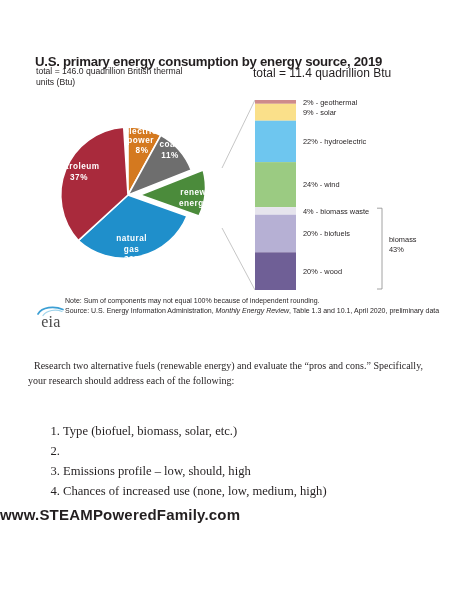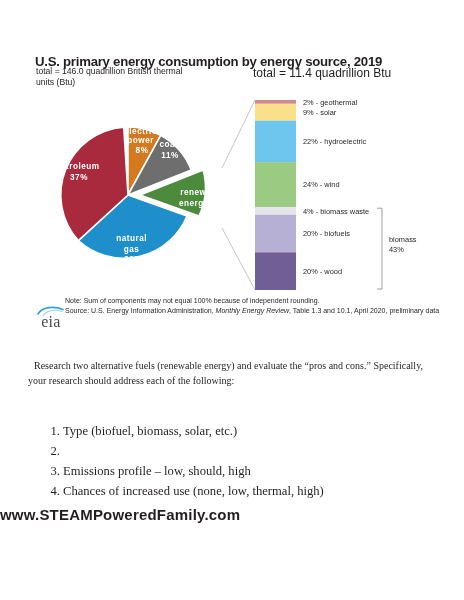--- a/index.html
+++ b/index.html
@@ -279,18 +279,18 @@
     </li>
     <li>
       <span class="num">2.</span>
     </li>
     <li>
       <span class="num">3.</span>
       <span>Emissions profile – low, should, high</span>
     </li>
     <li>
       <span class="num">4.</span>
-      <span>Chances of increased use (none, low, thermal, high)</span>
+      <span>Chances of increased use (none, low, medium, high)</span>
     </li>
   </ul>
 </div>
 
 <div id="site-footer">www.STEAMPoweredFamily.com</div>
 
 </body></html>

